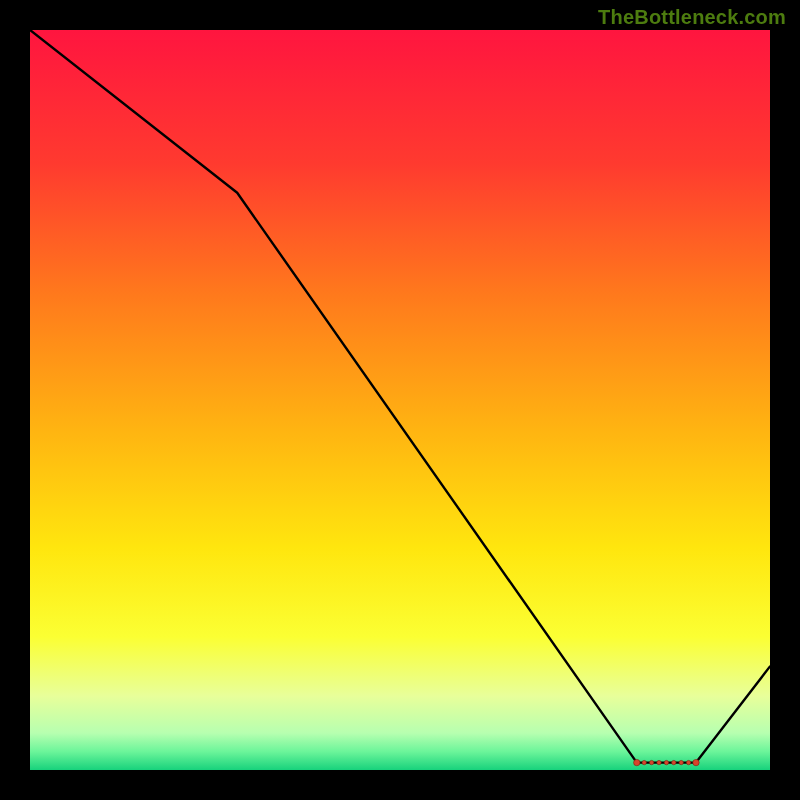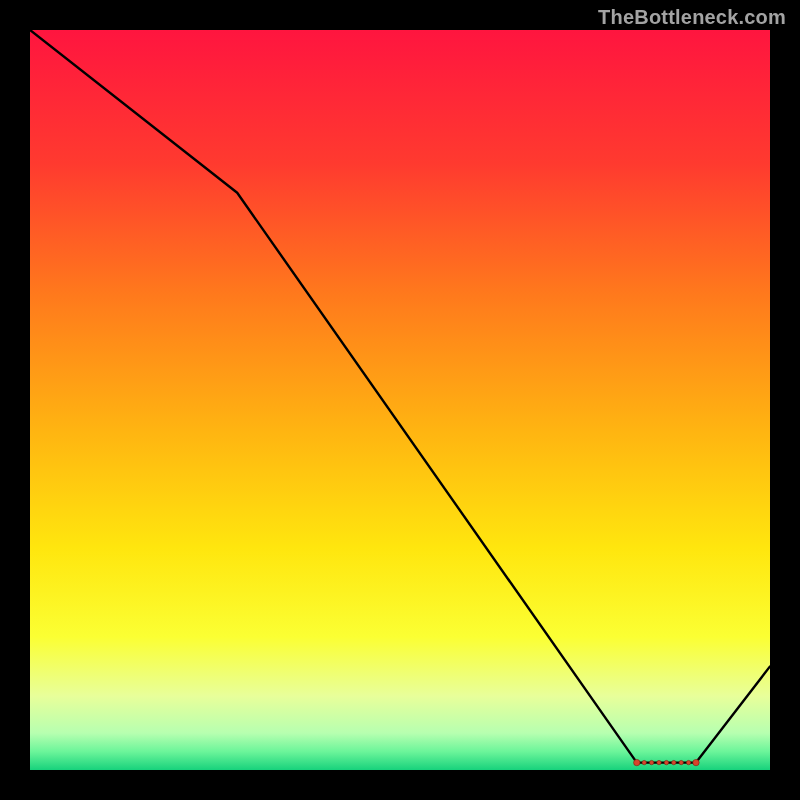--- a/index.html
+++ b/index.html
@@ -14,21 +14,21 @@
   .frame {
     position: relative;
     width: 800px;
     height: 800px;
     background: #000;
   }
   .watermark {
     position: absolute;
     top: 6px;
     right: 14px;
-    color: #a3a3a3;
+    color: #4d7c0f;
     font-size: 20px;
     font-weight: 600;
     letter-spacing: 0.2px;
     user-select: none;
   }
   
   .plot {
     position: absolute;
     left: 30px;
     top: 30px;

